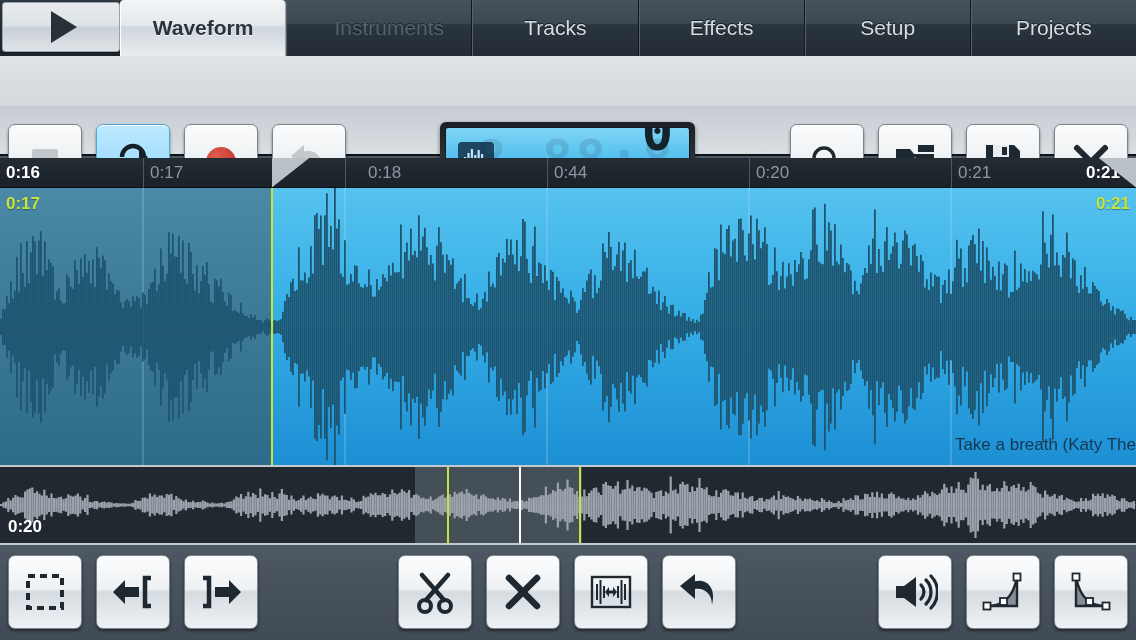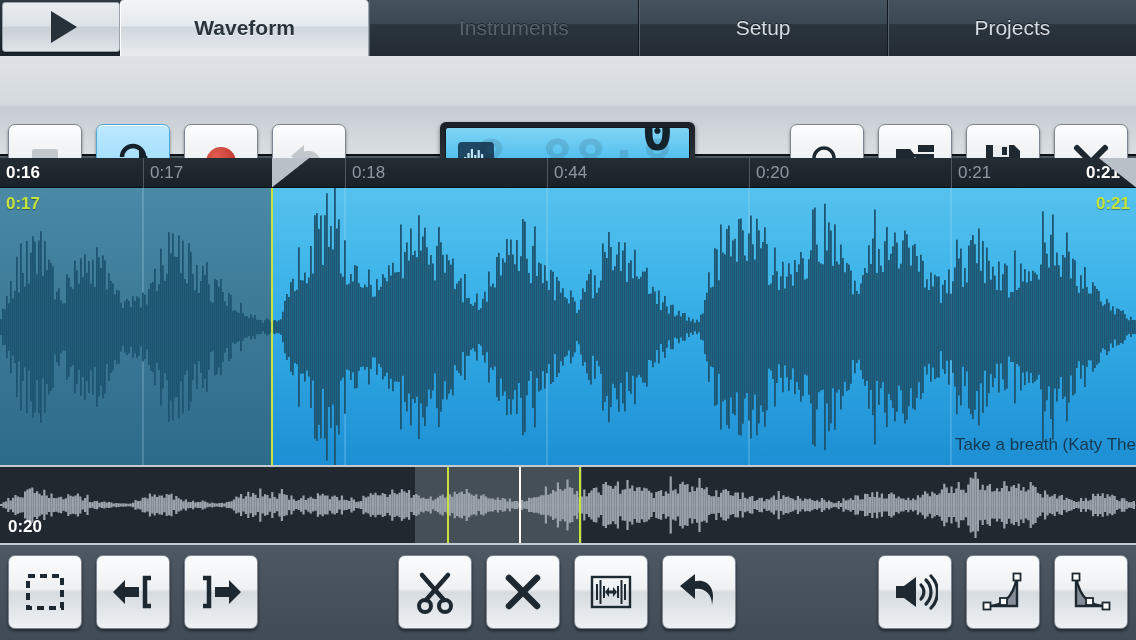--- a/index.html
+++ b/index.html
@@ -174,20 +174,26 @@
 
   <div class="tabbar">
     <div class="playtab">
       <span class="tri"></span>
     </div>
     <div class="tab active">
       <span>Waveform</span>
     </div>
     <div class="tab disabled">
       <span>Instruments</span>
+    </div>
+    <div class="tab">
+      <span>Tracks</span>
+    </div>
+    <div class="tab">
+      <span>Effects</span>
     </div>
     <div class="tab">
       <span>Setup</span>
     </div>
     <div class="tab">
       <span>Projects</span>
     </div>
   </div>
 
   <div class="toolbar">
@@ -270,21 +276,21 @@
 
   <div class="ruler">
     <div class="rtick" style="left:143px"></div>
     <div class="rtick" style="left:345px"></div>
     <div class="rtick" style="left:547px"></div>
     <div class="rtick" style="left:749px"></div>
     <div class="rtick" style="left:951px"></div>
 
     <span class="rlbl hi" style="left:6px">0:16</span>
     <span class="rlbl" style="left:150px">0:17</span>
-    <span class="rlbl" style="left:352px">0:18</span>
+    <span class="rlbl" style="left:368px">0:18</span>
     <span class="rlbl" style="left:554px">0:44</span>
     <span class="rlbl" style="left:756px">0:20</span>
     <span class="rlbl" style="left:958px">0:21</span>
     <span class="rlbl hi" style="left:1086px">0:21</span>
 
     <div class="selhandle-l" style="left:272px"></div>
     <div class="selhandle-r" style="left:1098px"></div>
   </div>
 
   <div class="wave">

